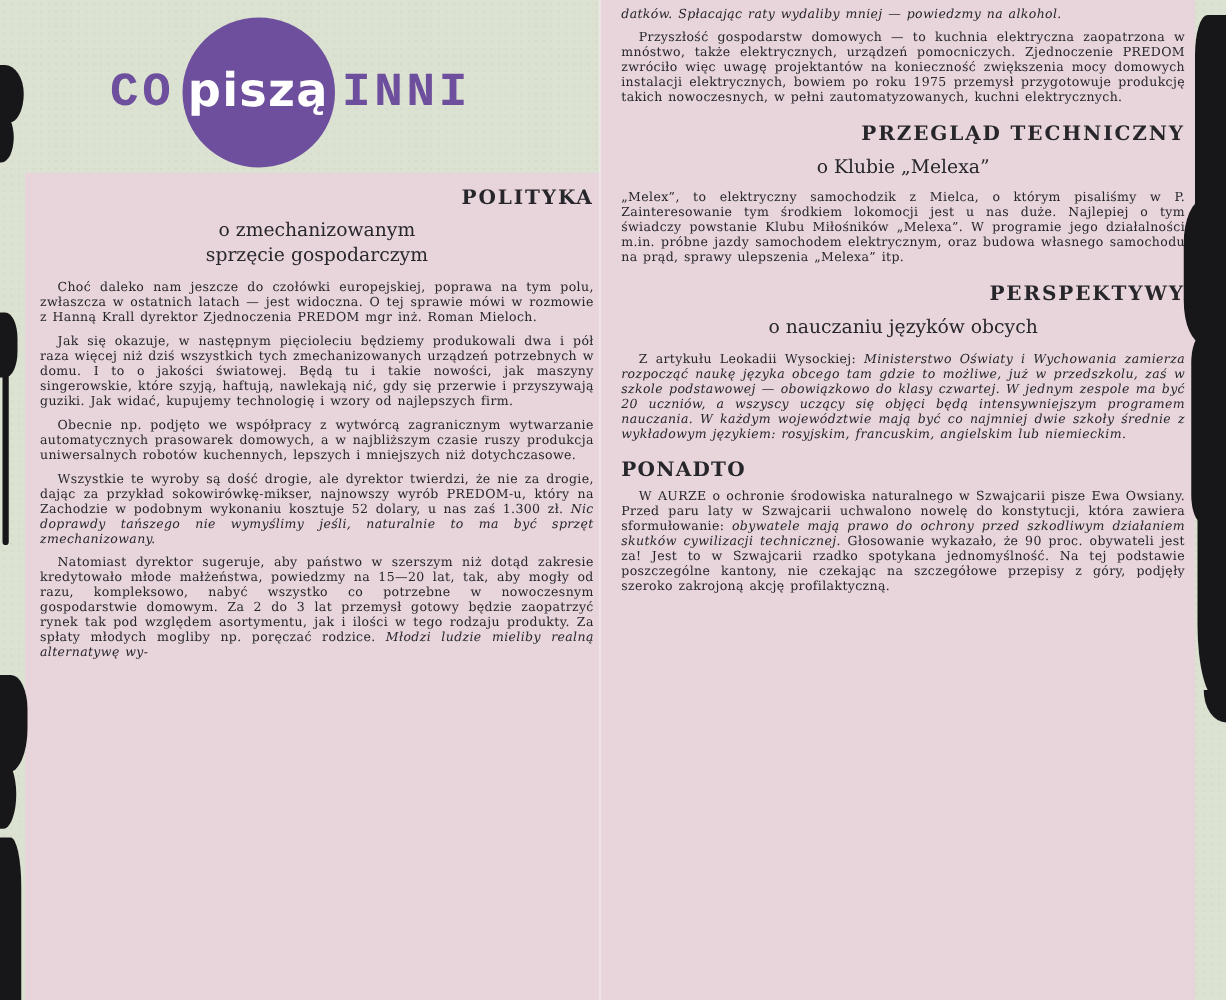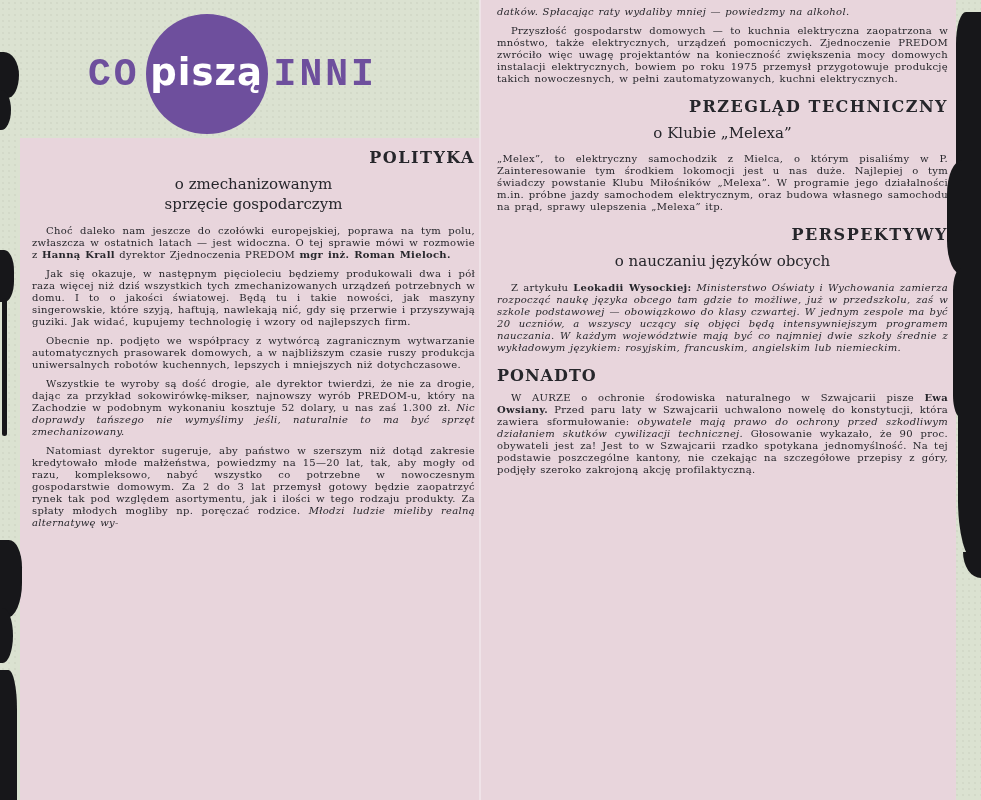--- a/index.html
+++ b/index.html
@@ -55,21 +55,21 @@
   }
   .subhead-last { margin-bottom:10px; }
 
   .para {
     font-size:10px; line-height:1.2; text-align:justify;
     letter-spacing:0.3px; word-spacing:1px;
     text-indent:14px; margin-bottom:7px;
     color:var(--ink,#26262b);
   }
   .para.no-indent { text-indent:0; }
-  .b { font-weight:bold; }
+  .b { font-weight:normal; }
   .i { font-style:italic; }
 
   
   .art { position:absolute; background:#17171a; }
   .a1 { left:0; top:52px;  width:19px; height:46px;  border-radius:0 80% 60% 0 / 0 50% 50% 0; }
   .a2 { left:0; top:90px;  width:11px; height:40px;  border-radius:0 90% 90% 0 / 0 50% 50% 0; }
   .a3 { left:0; top:250px; width:14px; height:52px;  border-radius:0 70% 70% 0 / 0 40% 40% 0; }
   .a4 { left:2px; top:298px; width:5px; height:138px; border-radius:3px; }
   .a5 { left:0; top:540px; width:22px; height:78px;  border-radius:0 60% 70% 0 / 0 35% 45% 0; }
   .a6 { left:0; top:608px; width:13px; height:55px;  border-radius:0 80% 80% 0 / 0 50% 50% 0; }

